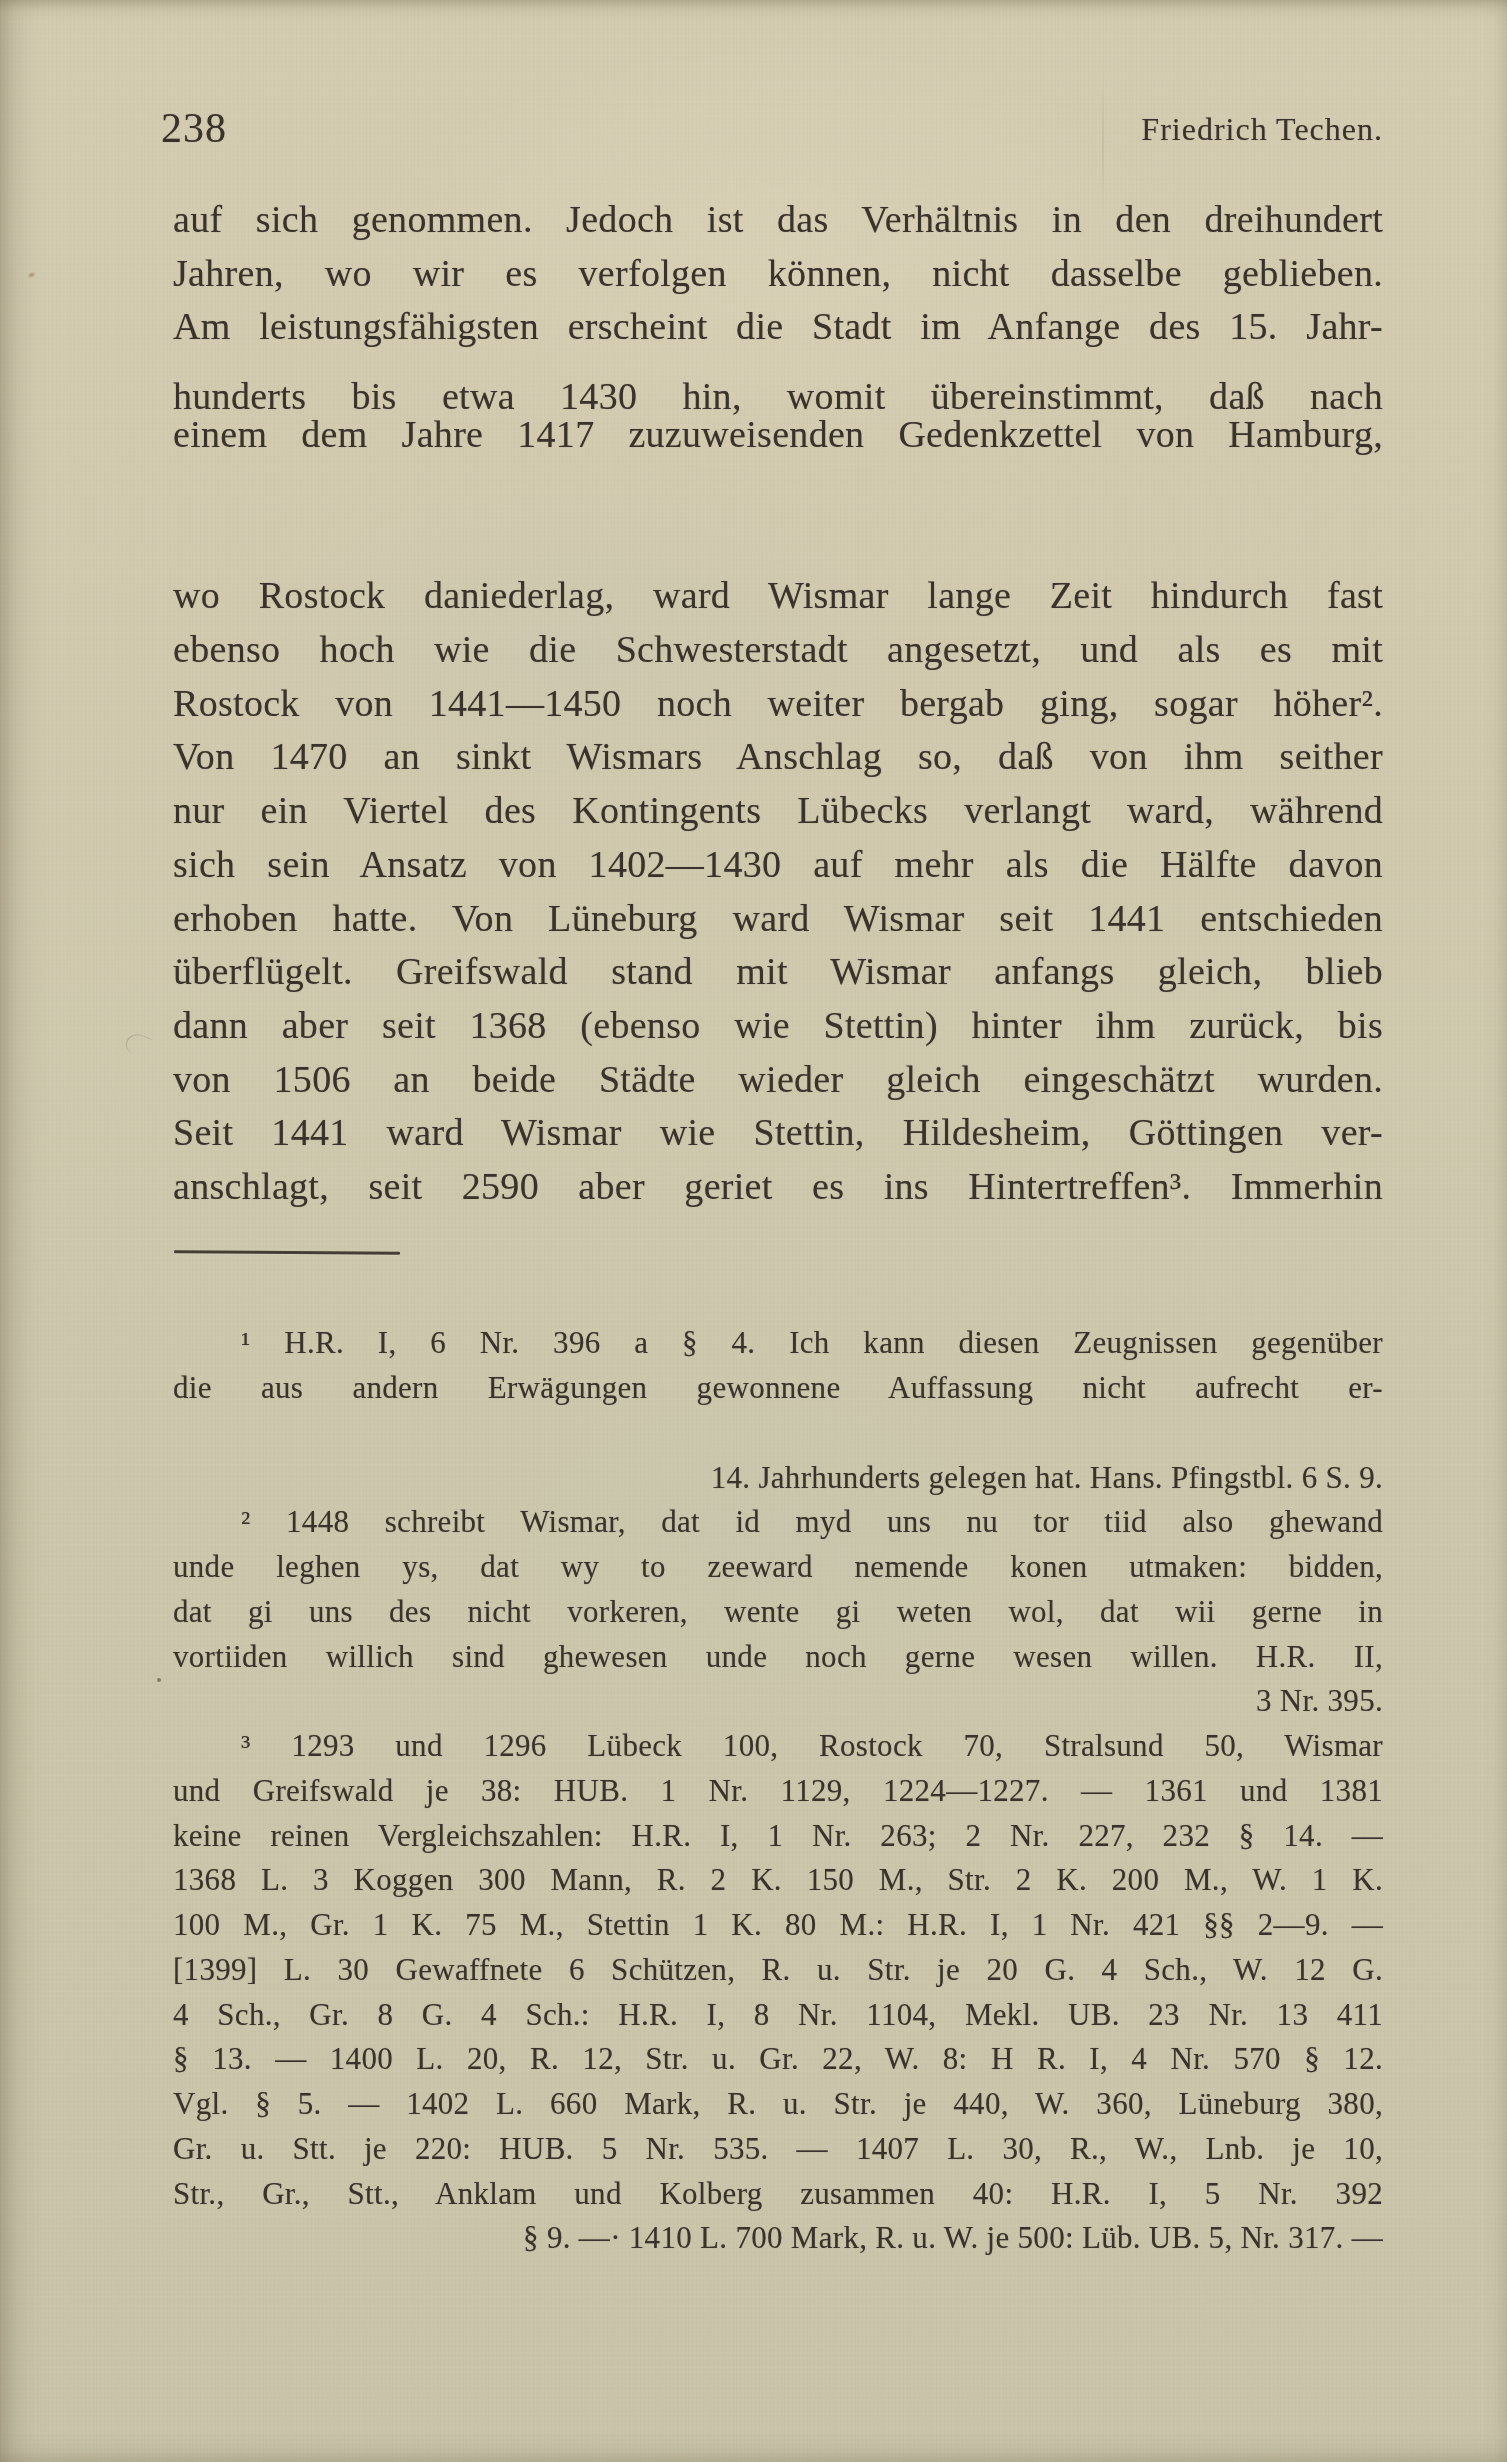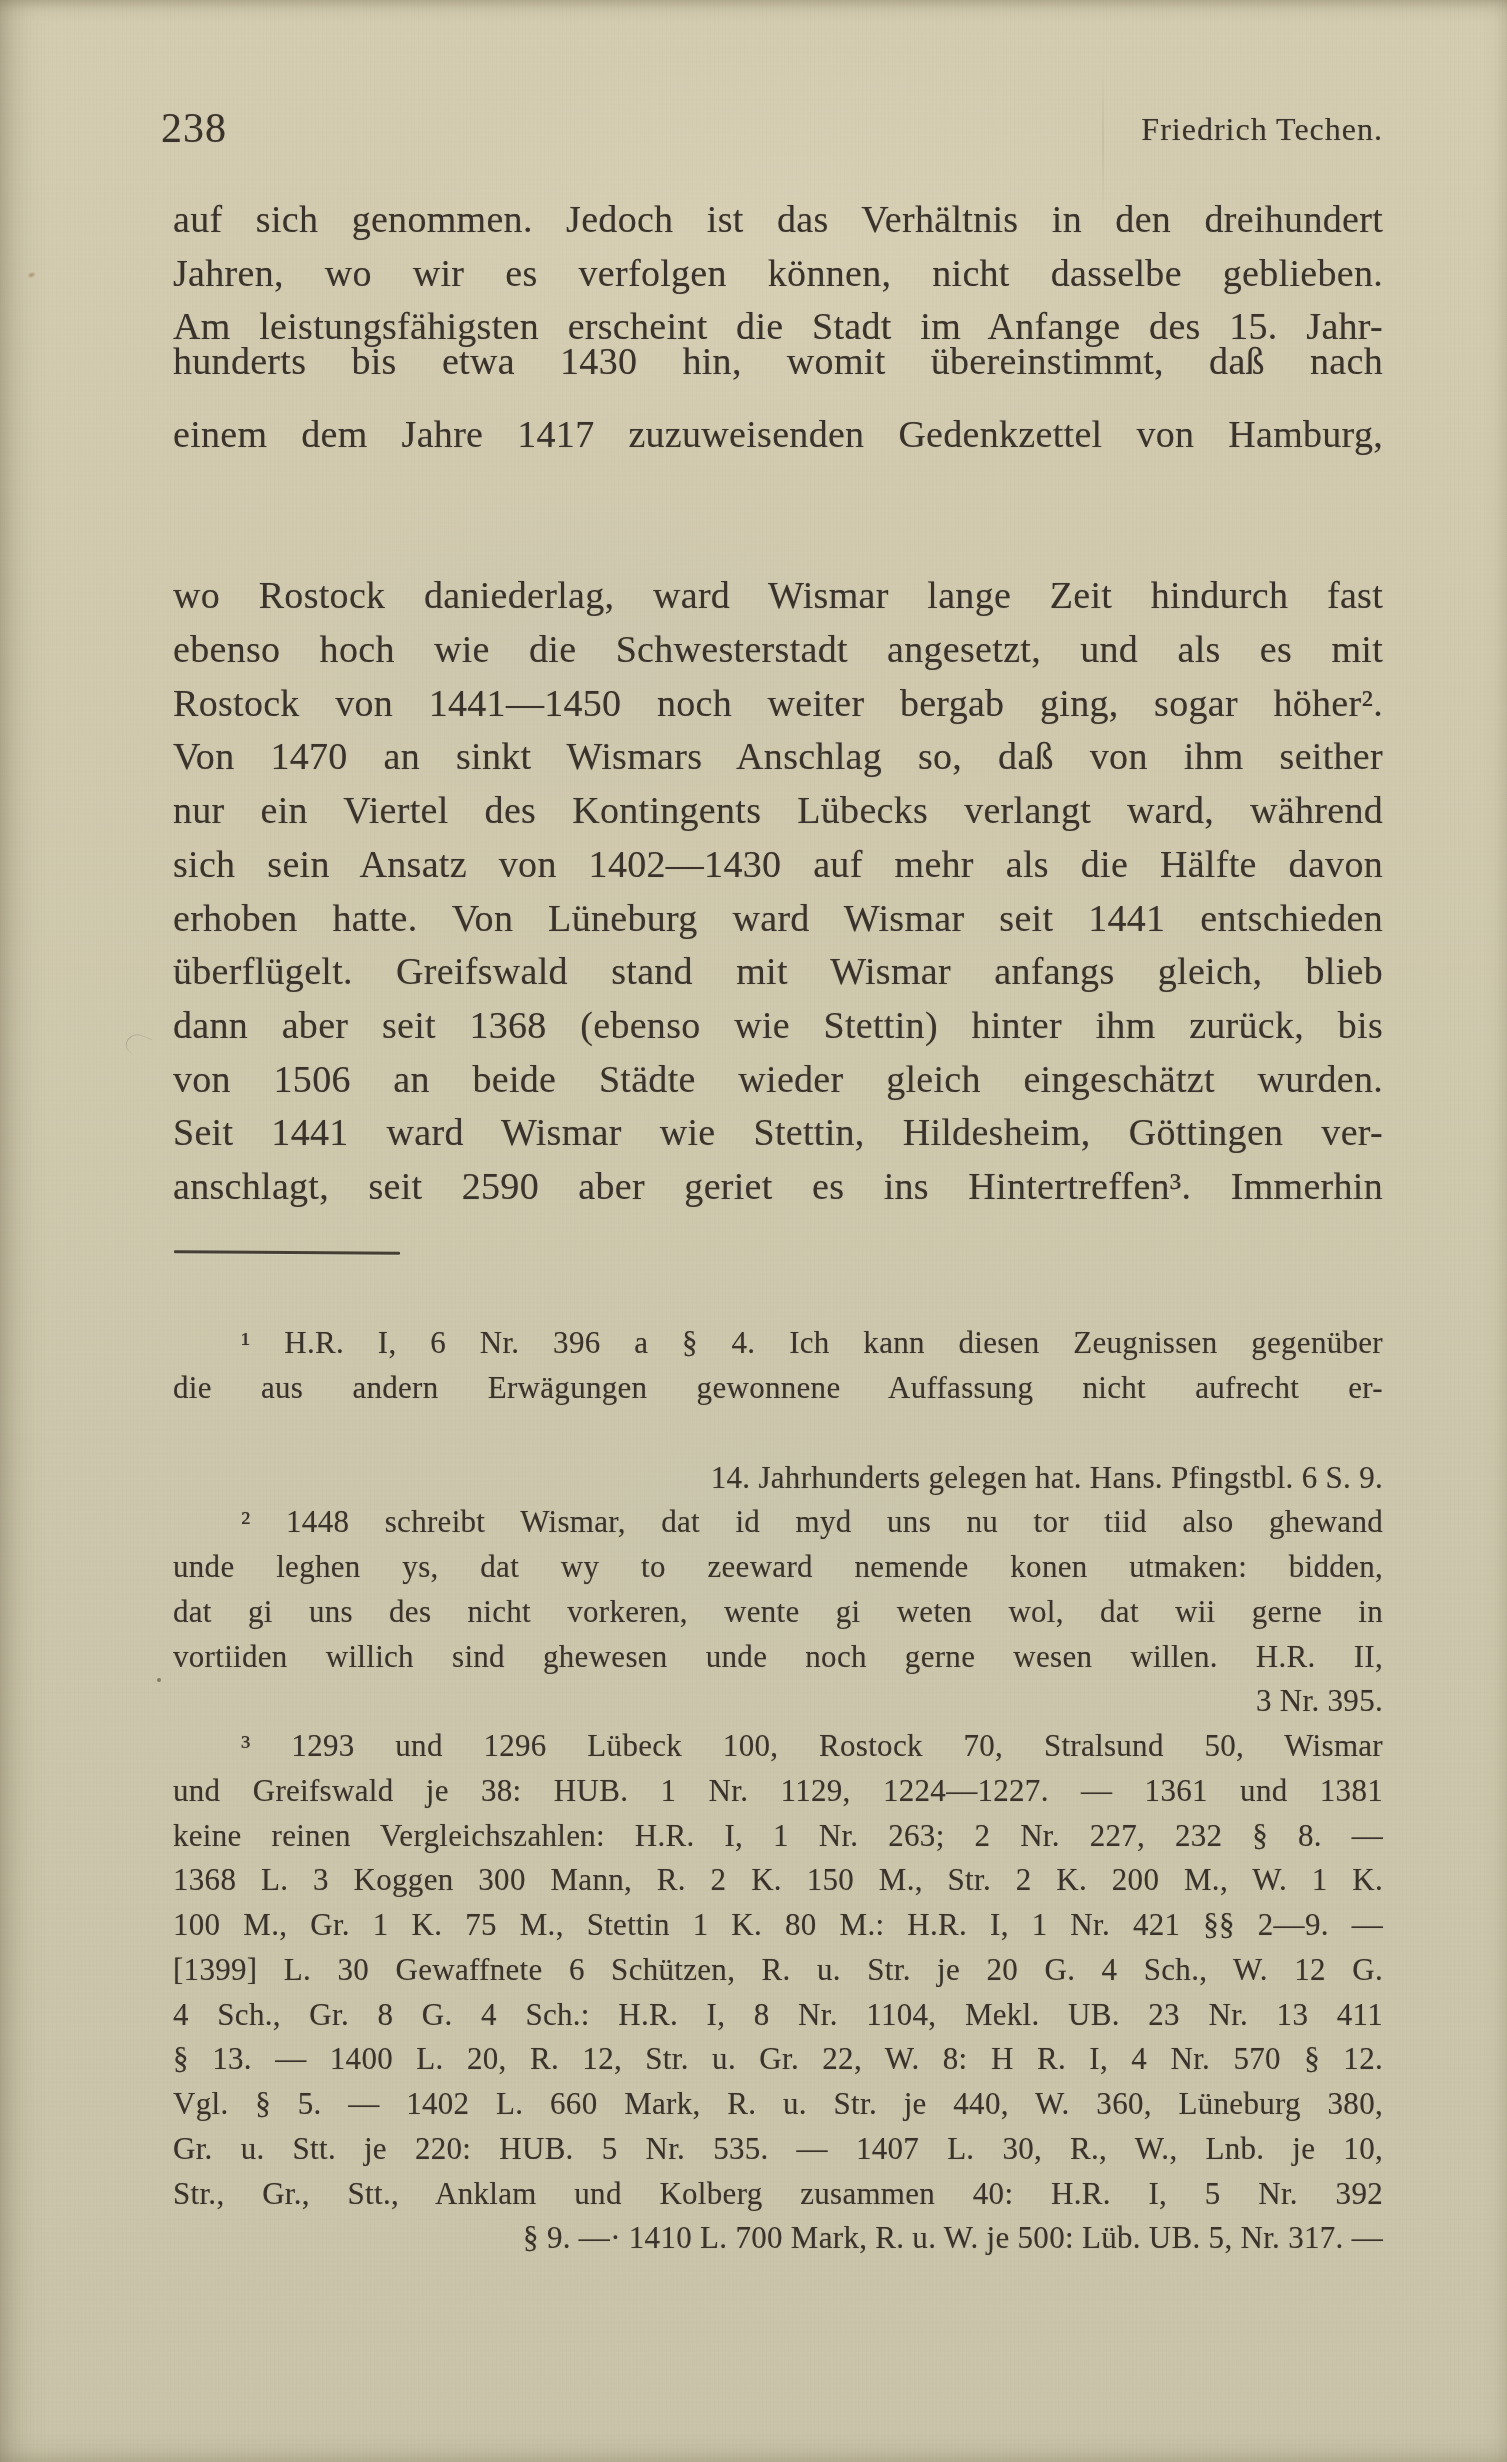--- a/index.html
+++ b/index.html
@@ -123,21 +123,21 @@
 <body>
 
 <div class="page">
 
   <div class="pagenum">238</div>
   <div class="runhead">Friedrich Techen.</div>
 
   <div class="txt bl" style="top:198px">auf sich genommen. Jedoch ist das Verhältnis in den dreihundert</div>
   <div class="txt bl" style="top:252px">Jahren, wo wir es verfolgen können, nicht dasselbe geblieben.</div>
   <div class="txt bl" style="top:305px">Am leistungsfähigsten erscheint die Stadt im Anfange des 15. Jahr-</div>
-  <div class="txt bl" style="top:340px">hunderts bis etwa 1430 hin, womit übereinstimmt, daß nach</div>
+  <div class="txt bl" style="top:375px">hunderts bis etwa 1430 hin, womit übereinstimmt, daß nach</div>
   <div class="txt bl" style="top:413px">einem dem Jahre 1417 zuzuweisenden Gedenkzettel von Hamburg,</div>
   <div class="txt bl" style="top:574px">wo Rostock daniederlag, ward Wismar lange Zeit hindurch fast</div>
   <div class="txt bl" style="top:628px">ebenso hoch wie die Schwesterstadt angesetzt, und als es mit</div>
   <div class="txt bl" style="top:682px">Rostock von 1441—1450 noch weiter bergab ging, sogar höher².</div>
   <div class="txt bl" style="top:735px">Von 1470 an sinkt Wismars Anschlag so, daß von ihm seither</div>
   <div class="txt bl" style="top:789px">nur ein Viertel des Kontingents Lübecks verlangt ward, während</div>
   <div class="txt bl" style="top:843px">sich sein Ansatz von 1402—1430 auf mehr als die Hälfte davon</div>
   <div class="txt bl" style="top:897px">erhoben hatte. Von Lüneburg ward Wismar seit 1441 entschieden</div>
   <div class="txt bl" style="top:950px">überflügelt. Greifswald stand mit Wismar anfangs gleich, blieb</div>
   <div class="txt bl" style="top:1004px">dann aber seit 1368 (ebenso wie Stettin) hinter ihm zurück, bis</div>
@@ -150,21 +150,21 @@
   <div class="txt fl ind" style="top:1294px">¹ H.R. I, 6 Nr. 396 a § 4. Ich kann diesen Zeugnissen gegenüber</div>
   <div class="txt fl" style="top:1339px">die aus andern Erwägungen gewonnene Auffassung nicht aufrecht er-</div>
   <div class="txt fl noj" style="top:1429px">14. Jahrhunderts gelegen hat. Hans. Pfingstbl. 6 S. 9.</div>
   <div class="txt fl ind" style="top:1473px">² 1448 schreibt Wismar, dat id myd uns nu tor tiid also ghewand</div>
   <div class="txt fl" style="top:1518px">unde leghen ys, dat wy to zeeward nemende konen utmaken: bidden,</div>
   <div class="txt fl" style="top:1563px">dat gi uns des nicht vorkeren, wente gi weten wol, dat wii gerne in</div>
   <div class="txt fl" style="top:1608px">vortiiden willich sind ghewesen unde noch gerne wesen willen. H.R. II,</div>
   <div class="txt fl noj" style="top:1652px">3 Nr. 395.</div>
   <div class="txt fl ind" style="top:1697px">³ 1293 und 1296 Lübeck 100, Rostock 70, Stralsund 50, Wismar</div>
   <div class="txt fl" style="top:1742px">und Greifswald je 38: HUB. 1 Nr. 1129, 1224—1227. — 1361 und 1381</div>
-  <div class="txt fl" style="top:1787px">keine reinen Vergleichszahlen: H.R. I, 1 Nr. 263; 2 Nr. 227, 232 § 8. —</div>
+  <div class="txt fl" style="top:1787px">keine reinen Vergleichszahlen: H.R. I, 1 Nr. 263; 2 Nr. 227, 232 § 14. —</div>
   <div class="txt fl" style="top:1831px">1368 L. 3 Koggen 300 Mann, R. 2 K. 150 M., Str. 2 K. 200 M., W. 1 K.</div>
   <div class="txt fl" style="top:1876px">100 M., Gr. 1 K. 75 M., Stettin 1 K. 80 M.: H.R. I, 1 Nr. 421 §§ 2—9. —</div>
   <div class="txt fl" style="top:1921px">[1399] L. 30 Gewaffnete 6 Schützen, R. u. Str. je 20 G. 4 Sch., W. 12 G.</div>
   <div class="txt fl" style="top:1966px">4 Sch., Gr. 8 G. 4 Sch.: H.R. I, 8 Nr. 1104, Mekl. UB. 23 Nr. 13 411</div>
   <div class="txt fl" style="top:2010px">§ 13. — 1400 L. 20, R. 12, Str. u. Gr. 22, W. 8: H R. I, 4 Nr. 570 § 12.</div>
   <div class="txt fl" style="top:2055px">Vgl. § 5. — 1402 L. 660 Mark, R. u. Str. je 440, W. 360, Lüneburg 380,</div>
   <div class="txt fl" style="top:2100px">Gr. u. Stt. je 220: HUB. 5 Nr. 535. — 1407 L. 30, R., W., Lnb. je 10,</div>
   <div class="txt fl" style="top:2145px">Str., Gr., Stt., Anklam und Kolberg zusammen 40: H.R. I, 5 Nr. 392</div>
   <div class="txt fl noj" style="top:2189px">§ 9. —· 1410 L. 700 Mark, R. u. W. je 500: Lüb. UB. 5, Nr. 317. —</div>
 

